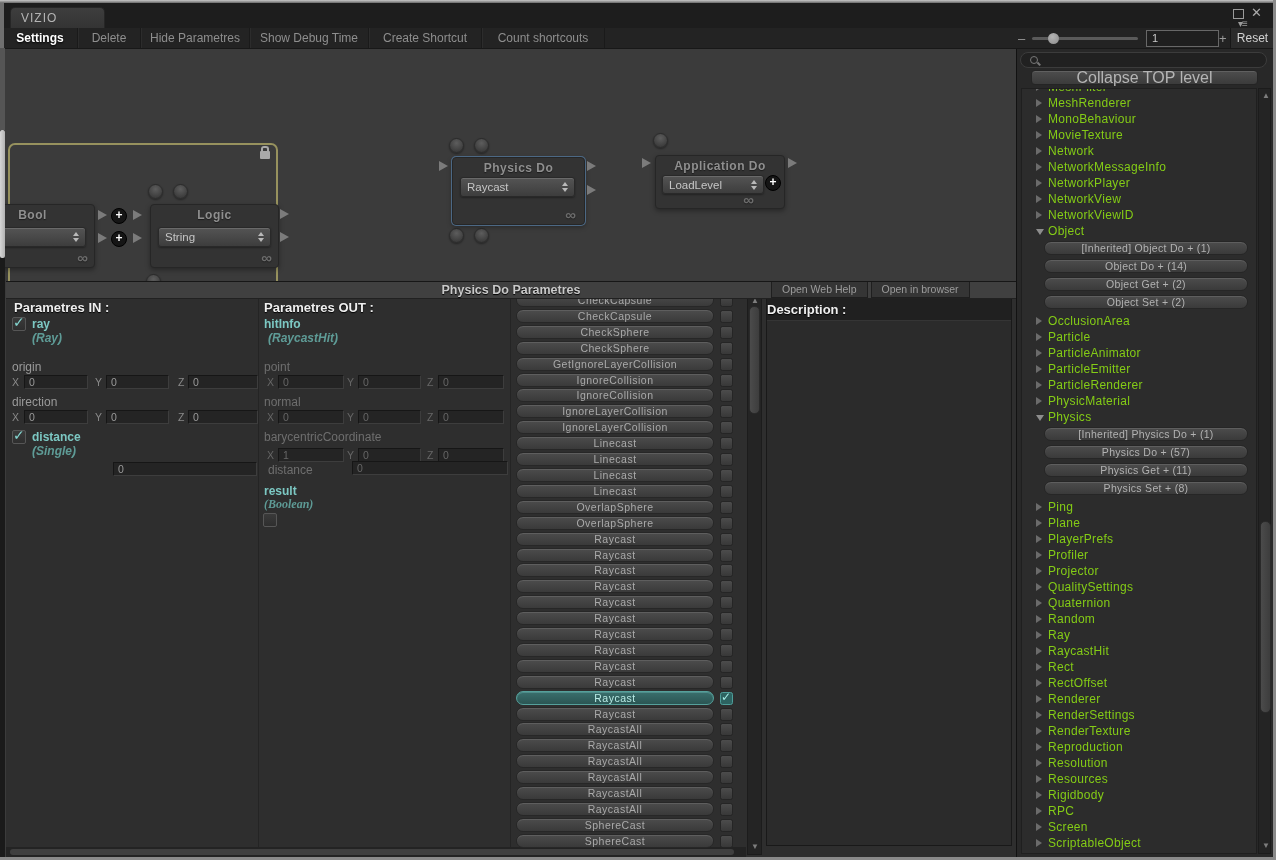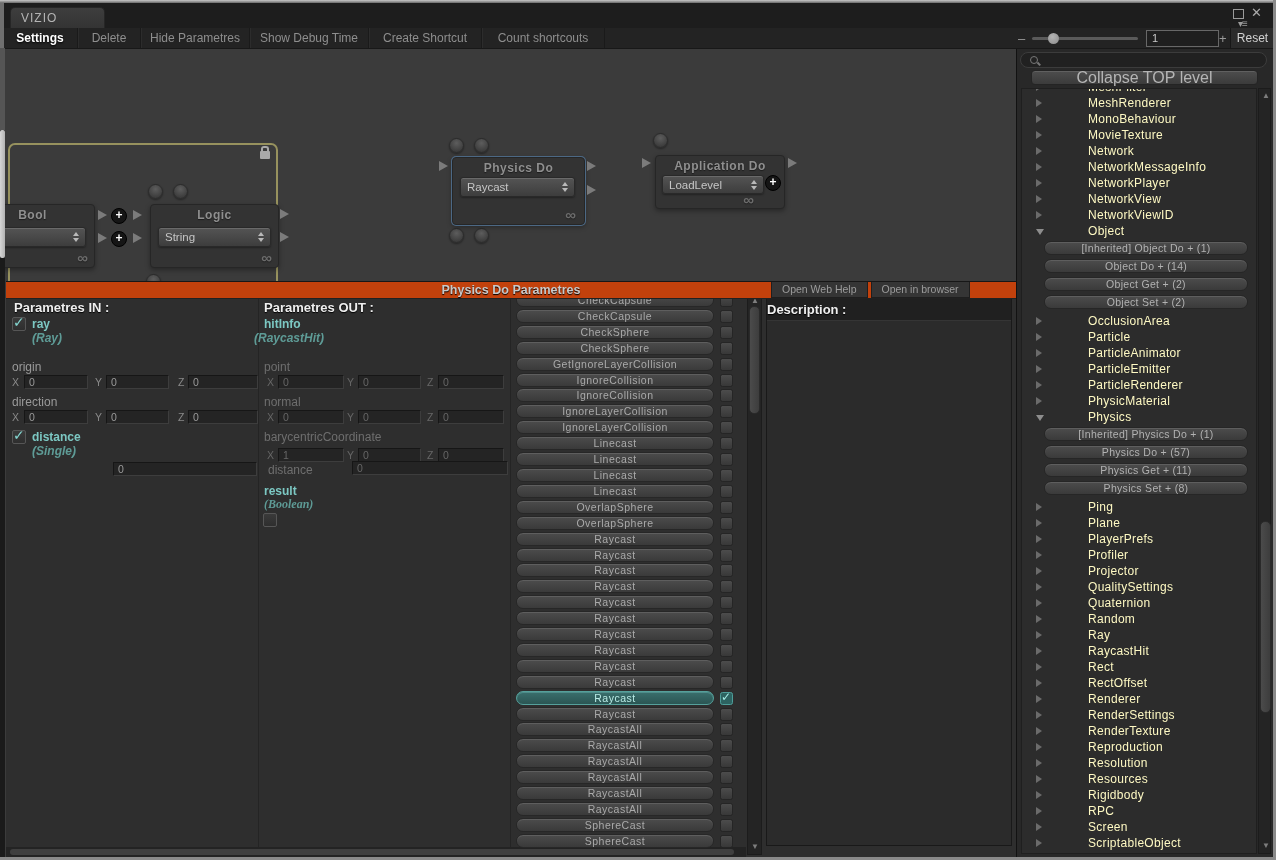--- a/index.html
+++ b/index.html
@@ -51,21 +51,21 @@
   .ud .up{border-bottom:4px solid #b9b9b9;}
   .ud .dn{border-top:4px solid #b9b9b9;}
   .port{position:absolute;width:13px;height:13px;border-radius:50%;border:1px solid #2b2b2b;
         background:radial-gradient(circle at 50% 32%,#5d5d5d,#3c3c3c 75%);box-shadow:0 1px 2px rgba(0,0,0,.4);}
   .plusc{position:absolute;width:14px;height:14px;border-radius:50%;background:#151515;border:1px solid #000;
          color:#fff;font-size:12px;font-weight:bold;line-height:13px;text-align:center;}
   .arrow-r{position:absolute;width:0;height:0;border-top:5px solid transparent;border-bottom:5px solid transparent;border-left:9px solid #7b7b7b;}
   .inf{position:absolute;color:#6c6c6c;font-size:15px;font-weight:bold;text-shadow:0 1px 1px #242424;}
   
   .panel{left:6px;top:281px;width:1010px;height:576px;background:#2e2e2e;border-top:1px solid #171717;overflow:hidden;}
-  .panel-header{position:absolute;left:0;top:0;width:1010px;height:16px;background:#c2410c;
+  .panel-header{position:absolute;left:0;top:0;width:1010px;height:16px;background:#404040;
                 border-bottom:1px solid #212121;z-index:5;}
   .panel-title{text-align:center;color:#c9c9c9;font-weight:bold;font-size:12.5px;line-height:16px;text-shadow:0 1px 1px #000;}
   .col-div{position:absolute;top:16px;bottom:10px;width:1px;background:#242424;}
   .sec-head{position:absolute;color:#efefef;font-weight:bold;font-size:13px;text-shadow:0 1px 1px #000;}
   .pname{position:absolute;color:#7cc8c3;font-weight:bold;font-size:12px;}
   .ptype{position:absolute;color:#5e9b96;font-weight:bold;font-style:italic;font-size:12px;}
   .plabel{position:absolute;color:#9a9a9a;font-size:12px;}
   .plabel.dim{color:#6e6e6e;}
   .axis{position:absolute;color:#8a8a8a;font-size:10.5px;}
   .axis.dim{color:#666;}
@@ -108,21 +108,21 @@
   .mag::after{content:'';position:absolute;left:6px;top:6px;width:4px;height:1.5px;background:#787878;transform:rotate(45deg);}
   .collapse-btn{position:absolute;left:14px;top:22px;width:227px;height:15px;border-radius:4px;
                 background:linear-gradient(#4d4d4d,#3b3b3b);border:1px solid #242424;box-shadow:inset 0 1px 0 #606060;
                 color:#b5b5b5;font-size:16px;line-height:14px;text-align:center;box-sizing:border-box;}
   .tree-view{position:absolute;left:4px;top:40px;width:236px;height:766px;background:#2c2c2c;
              border:1px solid #1f1f1f;overflow:hidden;box-sizing:border-box;}
   .tree-content{margin-top:-10px;}
   .t-row{height:16px;display:flex;align-items:center;padding-left:14px;}
   .t-arr{width:0;height:0;border-top:4px solid transparent;border-bottom:4px solid transparent;border-left:6px solid #6b6b6b;margin-right:6px;}
   .t-arr.open{border-left:4px solid transparent;border-right:4px solid transparent;border-top:6px solid #8d8d8d;border-bottom:none;margin-right:4px;margin-top:2px;}
-  .t-label{color:#fef9c3;font-size:12px;letter-spacing:.3px;margin-left:40px;}
+  .t-label{color:#84cc16;font-size:12px;letter-spacing:.3px;}
   .t-btn{width:204px;height:14px;margin:2px 0 4px 22px;border-radius:7px;background:linear-gradient(#4c4c4c,#3a3a3a);
          border:1px solid #262626;box-shadow:inset 0 1px 0 #5e5e5e;color:#b2b2b2;font-size:10.5px;
          line-height:13px;text-align:center;box-sizing:border-box;letter-spacing:.3px;}
   .side-sb{position:absolute;left:241px;top:40px;width:13px;height:766px;background:#242424;border:1px solid #1c1c1c;box-sizing:border-box;}
 </style>
 </head>
 <body>
 
 <div id="app">
 
@@ -387,21 +387,21 @@
 
     <div class="cb checked" id="cb-distance" style="left:6px;top:148px;">
         <span class="mark">✓</span>
       </div>
     <div class="pname" style="left:26px;top:148px;">distance</div>
     <div class="ptype" style="left:26px;top:162px;">(Single)</div>
     <div class="field" style="left:107px;top:180px;width:138px;">0</div>
 
     <div class="sec-head" style="left:258px;top:18px;">Parametres OUT :</div>
     <div class="pname" style="left:258px;top:35px;">hitInfo</div>
-    <div class="ptype" style="left:248px;top:49px;text-align:center;">(RaycastHit)</div>
+    <div class="ptype" style="left:262px;top:49px;text-align:center;">(RaycastHit)</div>
 
     <div class="plabel dim" style="left:258px;top:78px;">point</div>
     <div class="axis dim" style="left:261px;top:94px;">X</div>
     <div class="field dim" style="left:272px;top:93px;width:60px;">0</div>
     <div class="axis dim" style="left:341px;top:94px;">Y</div>
     <div class="field dim" style="left:352px;top:93px;width:57px;">0</div>
     <div class="axis dim" style="left:421px;top:94px;">Z</div>
     <div class="field dim" style="left:432px;top:93px;width:60px;">0</div>
 
     <div class="plabel dim" style="left:258px;top:113px;">normal</div>

